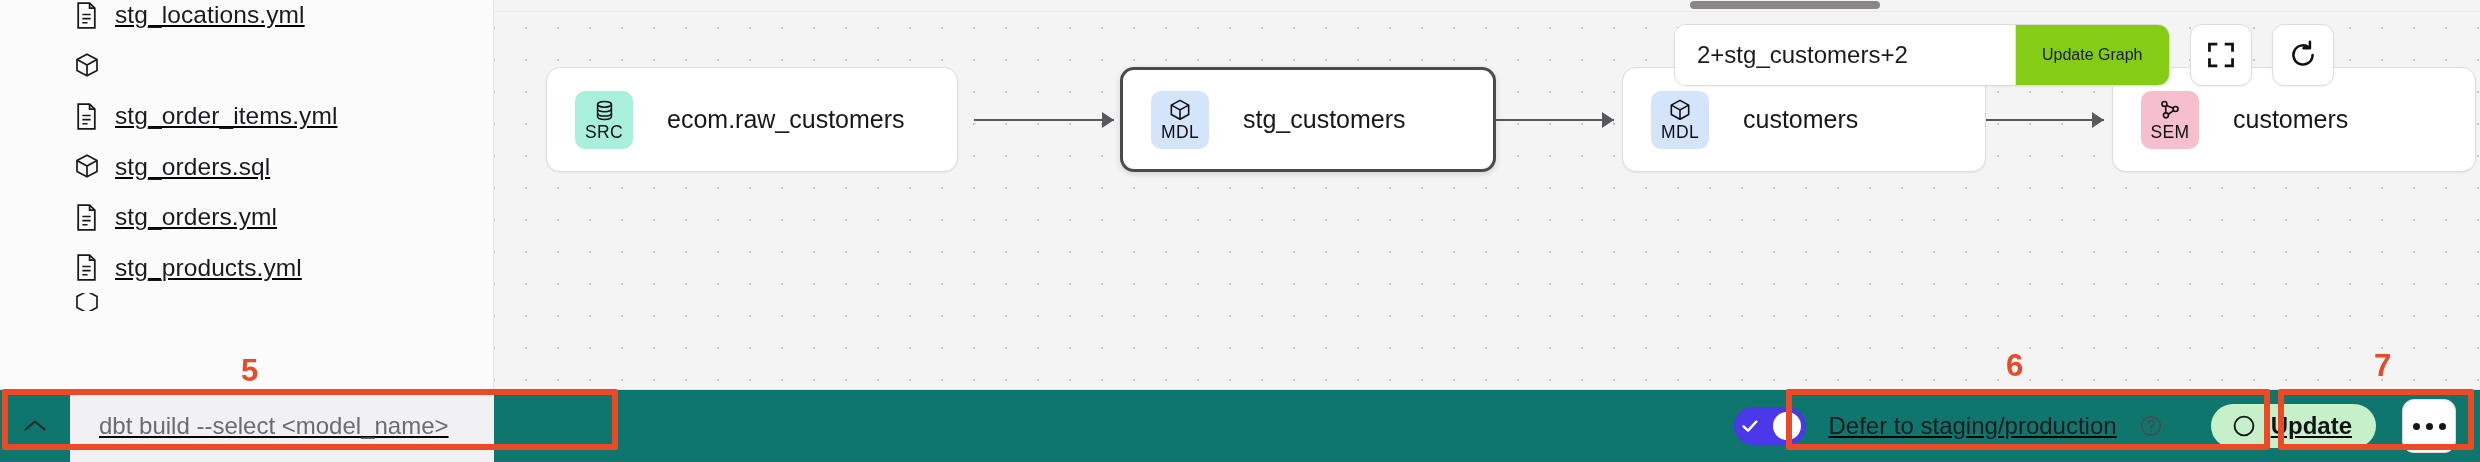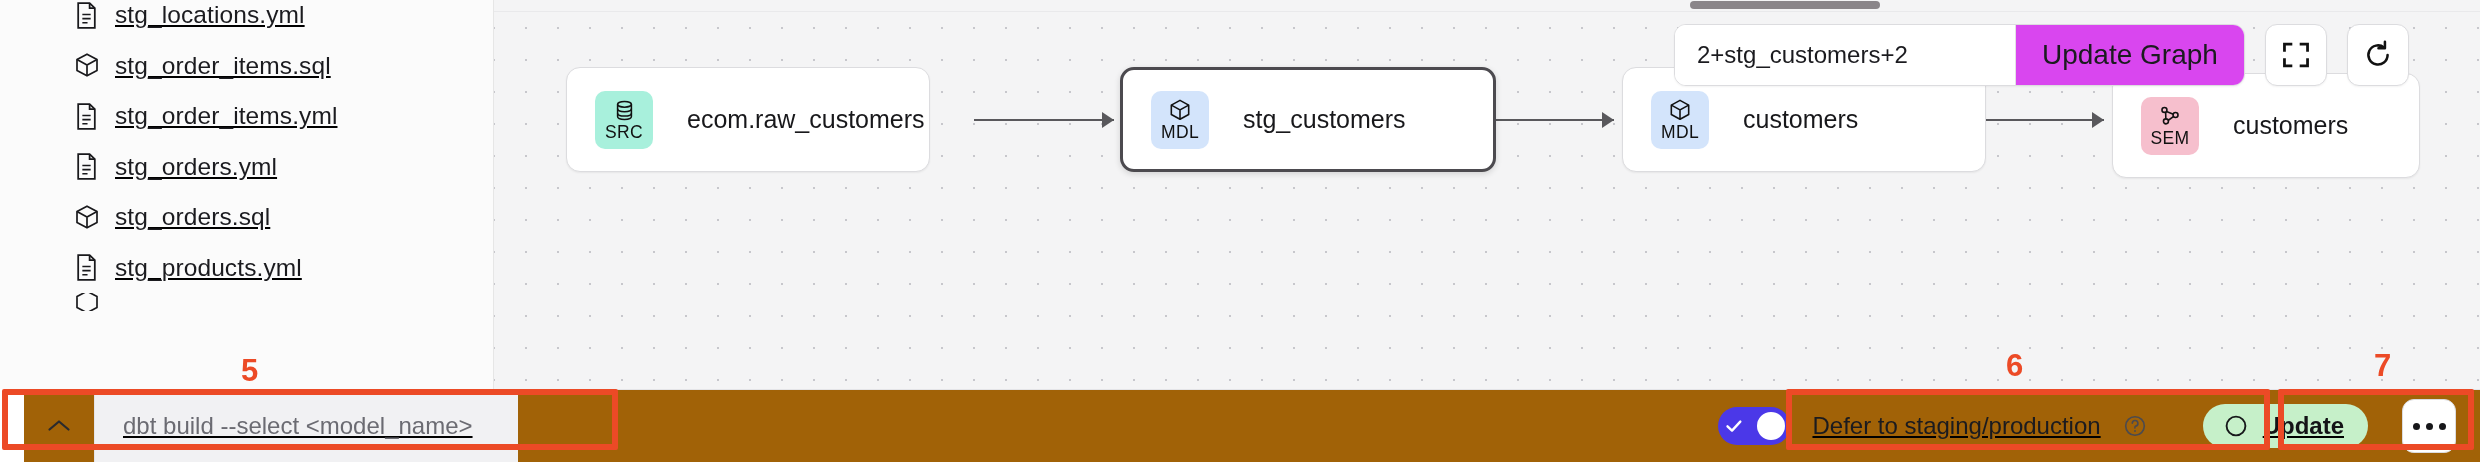--- a/index.html
+++ b/index.html
@@ -95,47 +95,46 @@
     box-shadow:0 1px 2px rgba(0,0,0,.05);
   }
   .seg .selector{
     width:340px;display:flex;align-items:center;padding:0 22px;box-sizing:border-box;
     font-size:24px;color:#1b1b1f;background:#fff;border:none;outline:none;
     font-family:inherit;
   }
   .seg .divider{width:1px;background:#e2e2e5;flex:0 0 1px;}
   .seg .upd{
     display:flex;align-items:center;padding:0 26px;
-    font-size:28px;color:#1b1b1f;white-space:nowrap;cursor:pointer;background:#d946ef;
+    font-size:16px;color:#1b1b1f;white-space:nowrap;cursor:pointer;background:#84cc16;
   }
   .iconbtn{
     width:62px;height:62px;background:#fff;border:1px solid #dcdcdf;border-radius:12px;
     display:flex;align-items:center;justify-content:center;cursor:pointer;
     box-shadow:0 1px 2px rgba(0,0,0,.05);box-sizing:border-box;
   }
 
   
   .bottombar{
     height:72px;flex:0 0 72px;
-    background:#a16207;
+    background:#0f766e;
     border-top:1px solid #e4e4e7;
     display:flex;align-items:stretch;
     position:relative;
-    margin-left:24px;
   }
   .cmd-zone{width:494px;flex:0 0 494px;display:flex;align-items:stretch;box-sizing:border-box;}
   .chev{
     width:70px;flex:0 0 70px;display:flex;align-items:center;justify-content:center;
     border-right:1px solid #e4e4e7;cursor:pointer;
   }
   .cmd-input{
     flex:1 1 auto;display:flex;align-items:center;padding-left:28px;
     font-size:24px;color:#6b6b72;background:#f1f1f3;cursor:text;
   }
-  .right-zone{flex:1 1 auto;display:flex;align-items:center;justify-content:flex-end;padding-right:24px;gap:16px;}
+  .right-zone{flex:1 1 auto;display:flex;align-items:center;justify-content:flex-end;padding-right:24px;gap:8px;}
 
   .defer{display:flex;align-items:center;gap:22px;padding:6px 22px 6px 18px;}
   .toggle{
     width:72px;height:38px;border-radius:19px;background:#4b38e8;
     display:flex;align-items:center;justify-content:space-between;
     padding:0 5px;box-sizing:border-box;cursor:pointer;flex:0 0 72px;
   }
   .toggle .knob{width:28px;height:28px;border-radius:50%;background:#fff;}
   .defer .dtxt{font-size:24px;color:#1b1b1f;white-space:nowrap;}
   .qmark{width:24px;height:24px;flex:0 0 24px;}
@@ -177,55 +176,54 @@
         <span class="fname">stg_locations.yml</span>
       </div>
 
       <div class="file-row">
         <span class="ficon">
           <svg viewBox="0 0 26 26" width="26" height="26">
               <path d="M13 2.2 23 7.6v10.8L13 23.8 3 18.4V7.6z" fill="none" stroke="#19191c" stroke-width="1.7" stroke-linejoin="round"></path>
               <path d="M3 7.6 13 13l10-5.4M13 13v10.8" fill="none" stroke="#19191c" stroke-width="1.7"></path>
             </svg>
         </span>
-        <span class="fname">stg_order_items.sql</span>
       </div>
 
       <div class="file-row">
         <span class="ficon">
           <svg viewBox="0 0 24 26" width="25" height="27">
               <path d="M4 1h11l5 5v19H4z" fill="none" stroke="#19191c" stroke-width="1.7"></path>
               <path d="M15 1v5h5" fill="none" stroke="#19191c" stroke-width="1.7"></path>
               <path d="M8 12h8M8 16h8M8 20h5" stroke="#19191c" stroke-width="1.6"></path>
             </svg>
         </span>
         <span class="fname">stg_order_items.yml</span>
       </div>
 
       <div class="file-row">
         <span class="ficon">
+          <svg viewBox="0 0 26 26" width="26" height="26">
+              <path d="M13 2.2 23 7.6v10.8L13 23.8 3 18.4V7.6z" fill="none" stroke="#19191c" stroke-width="1.7" stroke-linejoin="round"></path>
+              <path d="M3 7.6 13 13l10-5.4M13 13v10.8" fill="none" stroke="#19191c" stroke-width="1.7"></path>
+            </svg>
+        </span>
+        <span class="fname">stg_orders.sql</span>
+      </div>
+
+      <div class="file-row">
+        <span class="ficon">
           <svg viewBox="0 0 24 26" width="25" height="27">
               <path d="M4 1h11l5 5v19H4z" fill="none" stroke="#19191c" stroke-width="1.7"></path>
               <path d="M15 1v5h5" fill="none" stroke="#19191c" stroke-width="1.7"></path>
               <path d="M8 12h8M8 16h8M8 20h5" stroke="#19191c" stroke-width="1.6"></path>
             </svg>
         </span>
         <span class="fname">stg_orders.yml</span>
       </div>
 
-      <div class="file-row">
-        <span class="ficon">
-          <svg viewBox="0 0 26 26" width="26" height="26">
-              <path d="M13 2.2 23 7.6v10.8L13 23.8 3 18.4V7.6z" fill="none" stroke="#19191c" stroke-width="1.7" stroke-linejoin="round"></path>
-              <path d="M3 7.6 13 13l10-5.4M13 13v10.8" fill="none" stroke="#19191c" stroke-width="1.7"></path>
-            </svg>
-        </span>
-        <span class="fname">stg_orders.sql</span>
-      </div>
-
 
       <div class="file-row">
         <span class="ficon">
           <svg viewBox="0 0 24 26" width="25" height="27">
               <path d="M4 1h11l5 5v19H4z" fill="none" stroke="#19191c" stroke-width="1.7"></path>
               <path d="M15 1v5h5" fill="none" stroke="#19191c" stroke-width="1.7"></path>
               <path d="M8 12h8M8 16h8M8 20h5" stroke="#19191c" stroke-width="1.6"></path>
             </svg>
         </span>
         <span class="fname">stg_products.yml</span>
@@ -247,21 +245,21 @@
 
       <div class="edge" style="left:480px;top:119px;width:140px;"></div>
       <div class="arrowhead" style="left:608px;top:112px;"></div>
 
       <div class="edge" style="left:1000px;top:119px;width:120px;"></div>
       <div class="arrowhead" style="left:1108px;top:112px;"></div>
 
       <div class="edge" style="left:1490px;top:119px;width:120px;"></div>
       <div class="arrowhead" style="left:1598px;top:112px;"></div>
 
-      <div class="node" style="left:72px;top:67px;width:364px;height:105px;">
+      <div class="node" style="left:52px;top:67px;width:412px;height:105px;">
         <span class="badge" style="background:#a8f0dc;">
           <svg viewBox="0 0 24 24" width="23" height="23">
               <ellipse cx="12" cy="5.5" rx="7.2" ry="3" fill="none" stroke="#111" stroke-width="1.6"></ellipse>
               <path d="M4.8 5.5v12.8c0 1.7 3.2 3 7.2 3s7.2-1.3 7.2-3V5.5" fill="none" stroke="#111" stroke-width="1.6"></path>
               <path d="M4.8 10.2c0 1.7 3.2 3 7.2 3s7.2-1.3 7.2-3M4.8 14.8c0 1.7 3.2 3 7.2 3s7.2-1.3 7.2-3" fill="none" stroke="#111" stroke-width="1.6"></path>
             </svg>
           <span class="btxt">SRC</span>
         </span>
         <span class="label">ecom.raw_customers</span>
       </div>
@@ -281,21 +279,21 @@
         <span class="badge" style="background:#d3e4fb;">
           <svg viewBox="0 0 26 26" width="24" height="24">
               <path d="M13 2.6 22.4 7.7v10.2L13 23 3.6 17.9V7.7z" fill="none" stroke="#111" stroke-width="1.7" stroke-linejoin="round"></path>
               <path d="M3.6 7.7 13 12.8l9.4-5.1M13 12.8V23" fill="none" stroke="#111" stroke-width="1.7"></path>
             </svg>
           <span class="btxt">MDL</span>
         </span>
         <span class="label">customers</span>
       </div>
 
-      <div class="node" style="left:1618px;top:73px;width:308px;height:105px;">
+      <div class="node" style="left:1618px;top:67px;width:364px;height:105px;">
         <span class="badge" style="background:#f6bfcd;">
           <svg viewBox="0 0 26 26" width="24" height="24">
               <circle cx="7" cy="6.4" r="2.7" fill="none" stroke="#111" stroke-width="1.7"></circle>
               <circle cx="19" cy="12" r="2.7" fill="none" stroke="#111" stroke-width="1.7"></circle>
               <circle cx="8.6" cy="18.8" r="2.7" fill="none" stroke="#111" stroke-width="1.7"></circle>
               <path d="M9.2 8.1 16.6 11M8.3 9 8.5 16.1M11.2 17.6 16.7 13.6" fill="none" stroke="#111" stroke-width="1.7"></path>
             </svg>
           <span class="btxt">SEM</span>
         </span>
         <span class="label">customers</span>

